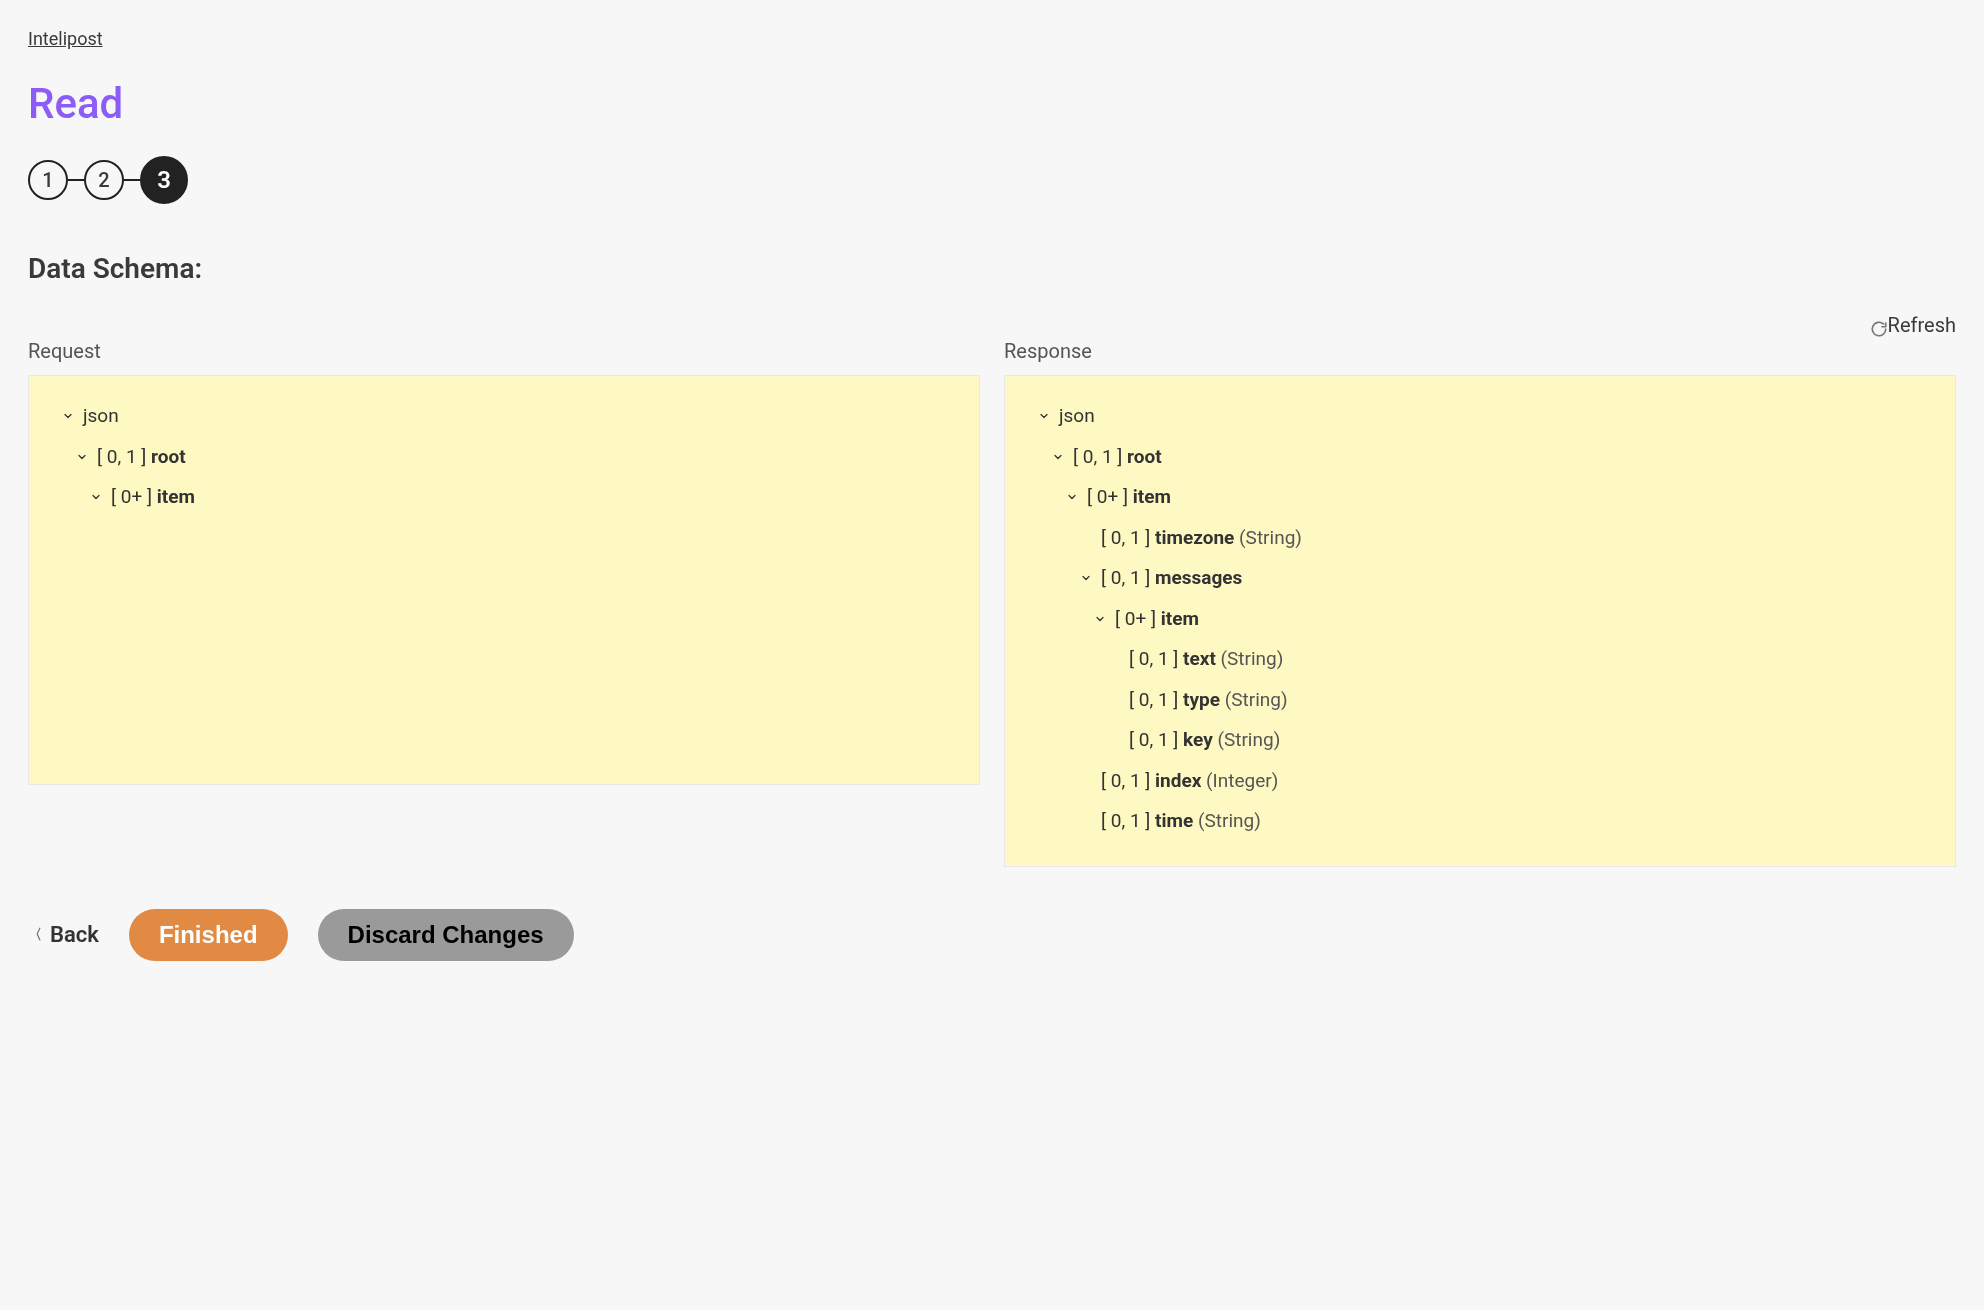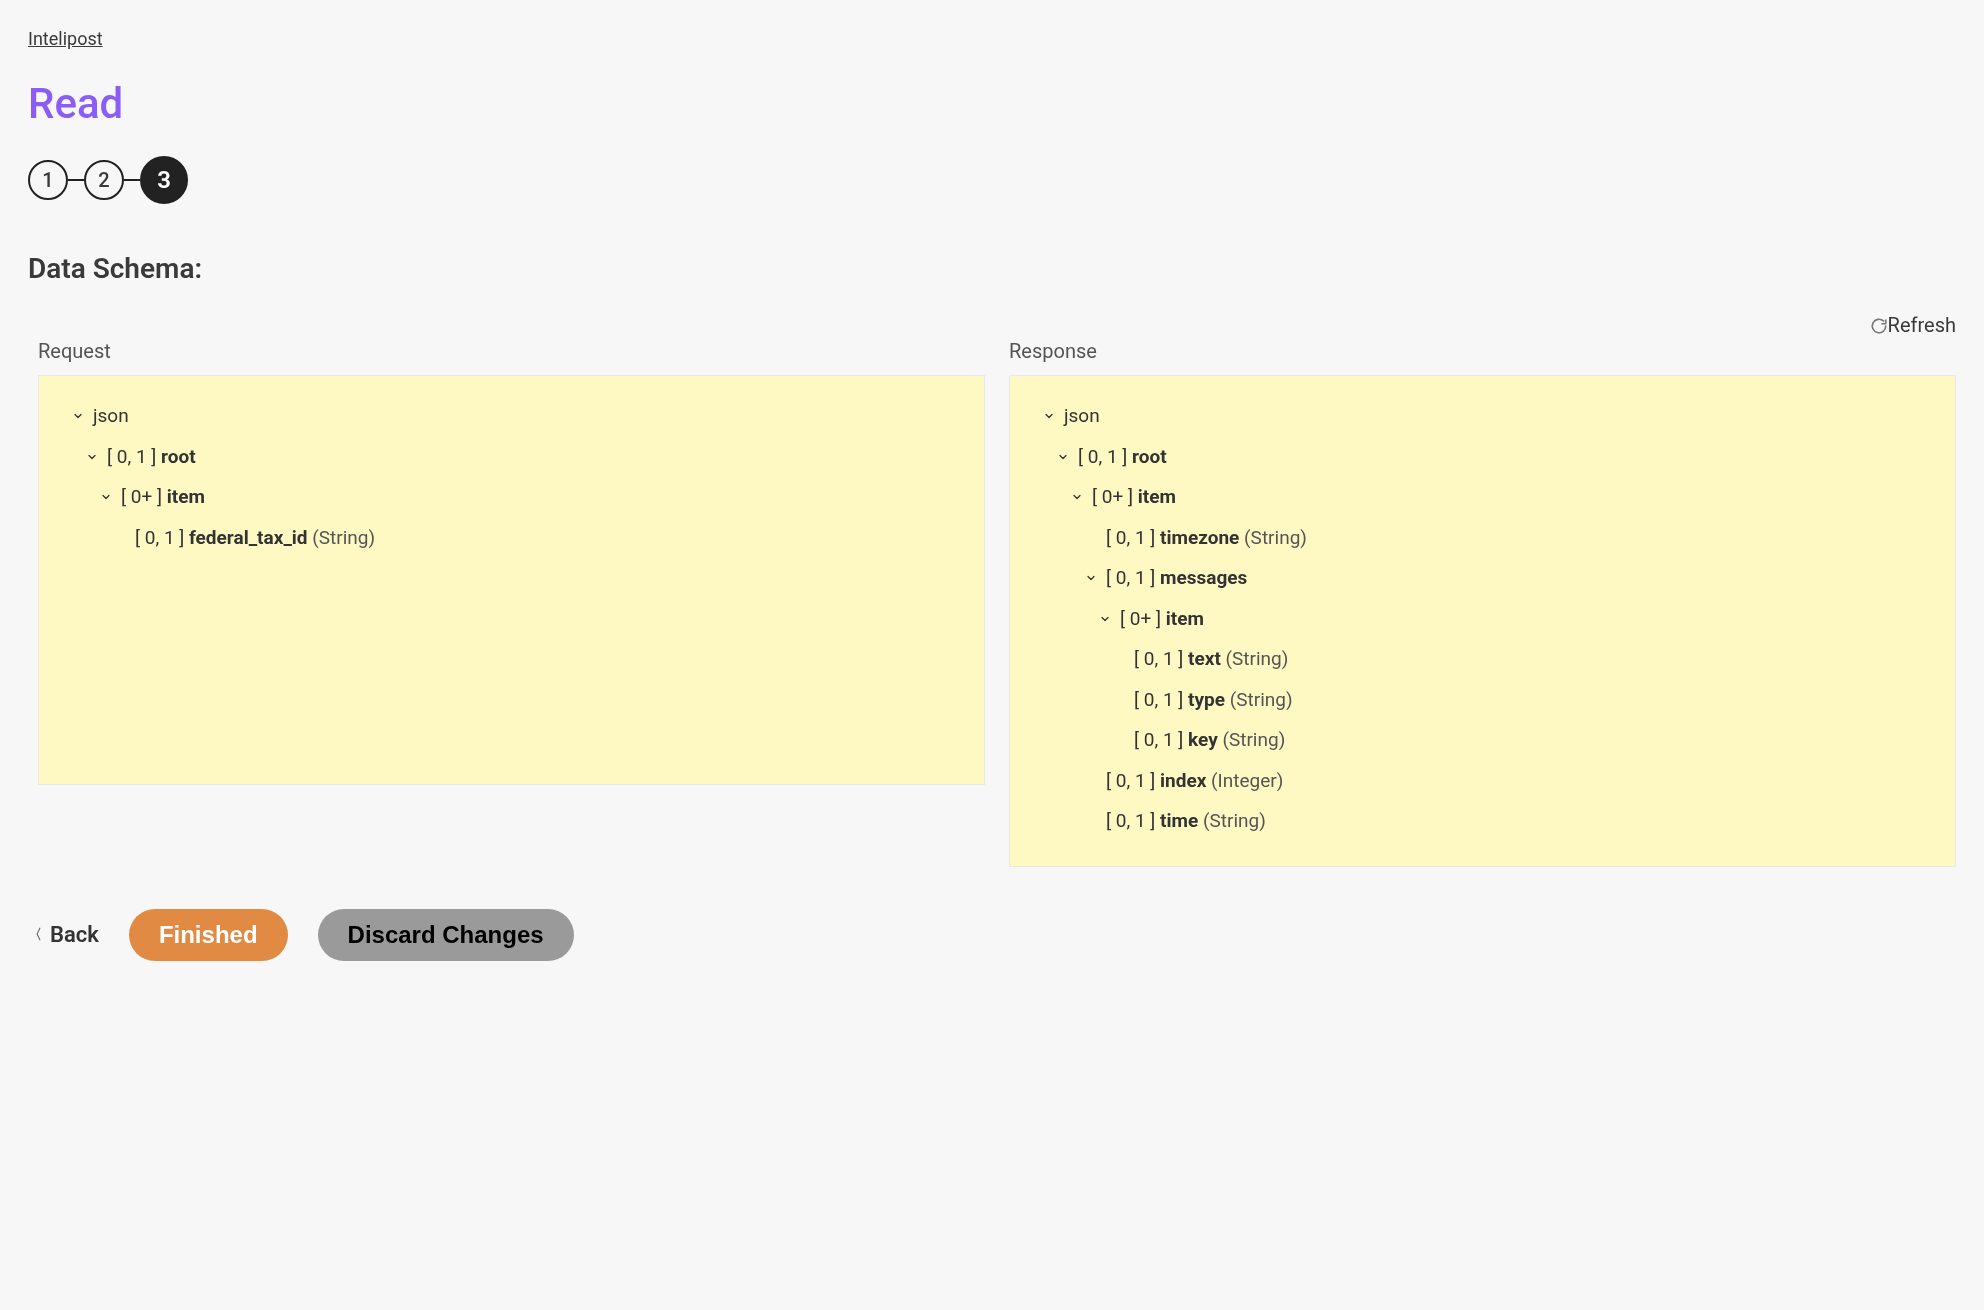--- a/index.html
+++ b/index.html
@@ -63,35 +63,34 @@
     margin-bottom: 28px;
   }
   .refresh-row {
     display: flex;
     justify-content: flex-end;
     align-items: center;
     margin-bottom: 2px;
   }
   .refresh-btn {
     display: flex;
-    align-items: center;
+    align-items: flex-end;
     color: #3a3a3a;
     font-size: 20px;
     cursor: pointer;
   }
   .refresh-icon {
     width: 18px;
     height: 18px;
   }
   .schema-grid {
     display: grid;
     grid-template-columns: 1fr 1fr;
     gap: 24px;
     align-items: start;
-    margin-left: 10px;
   }
   .col-header {
     font-size: 20px;
     color: #555;
     margin-bottom: 12px;
   }
   .panel {
     background: #fef9c3;
     border: 1px solid #e8e8e8;
     padding: 20px 20px 24px 20px;
@@ -203,24 +202,20 @@
           <span><span class="card-label">[ 0, 1 ] </span><span class="b">root</span></span>
         </div>
         <div class="tree-row ind-2">
           <span class="chev">
             <svg viewBox="0 0 24 24" fill="none" stroke="#333" stroke-width="2.5" stroke-linecap="round" stroke-linejoin="round">
               <polyline points="6 9 12 15 18 9"></polyline>
             </svg>
           </span>
           <span><span class="card-label">[ 0+ ] </span><span class="b">item</span></span>
         </div>
-        <div class="tree-row ind-3">
-          <span class="nochev"></span>
-          <span><span class="card-label">[ 0, 1 ] </span><span class="b">federal_tax_id</span> <span class="type">(String)</span></span>
-        </div>
       </div>
   </div>
   <div>
     <div class="col-header">Response</div>
     <div class="panel" id="response-panel">
         <div class="tree-row ind-0">
           <span class="chev">
             <svg viewBox="0 0 24 24" fill="none" stroke="#333" stroke-width="2.5" stroke-linecap="round" stroke-linejoin="round">
               <polyline points="6 9 12 15 18 9"></polyline>
             </svg>

